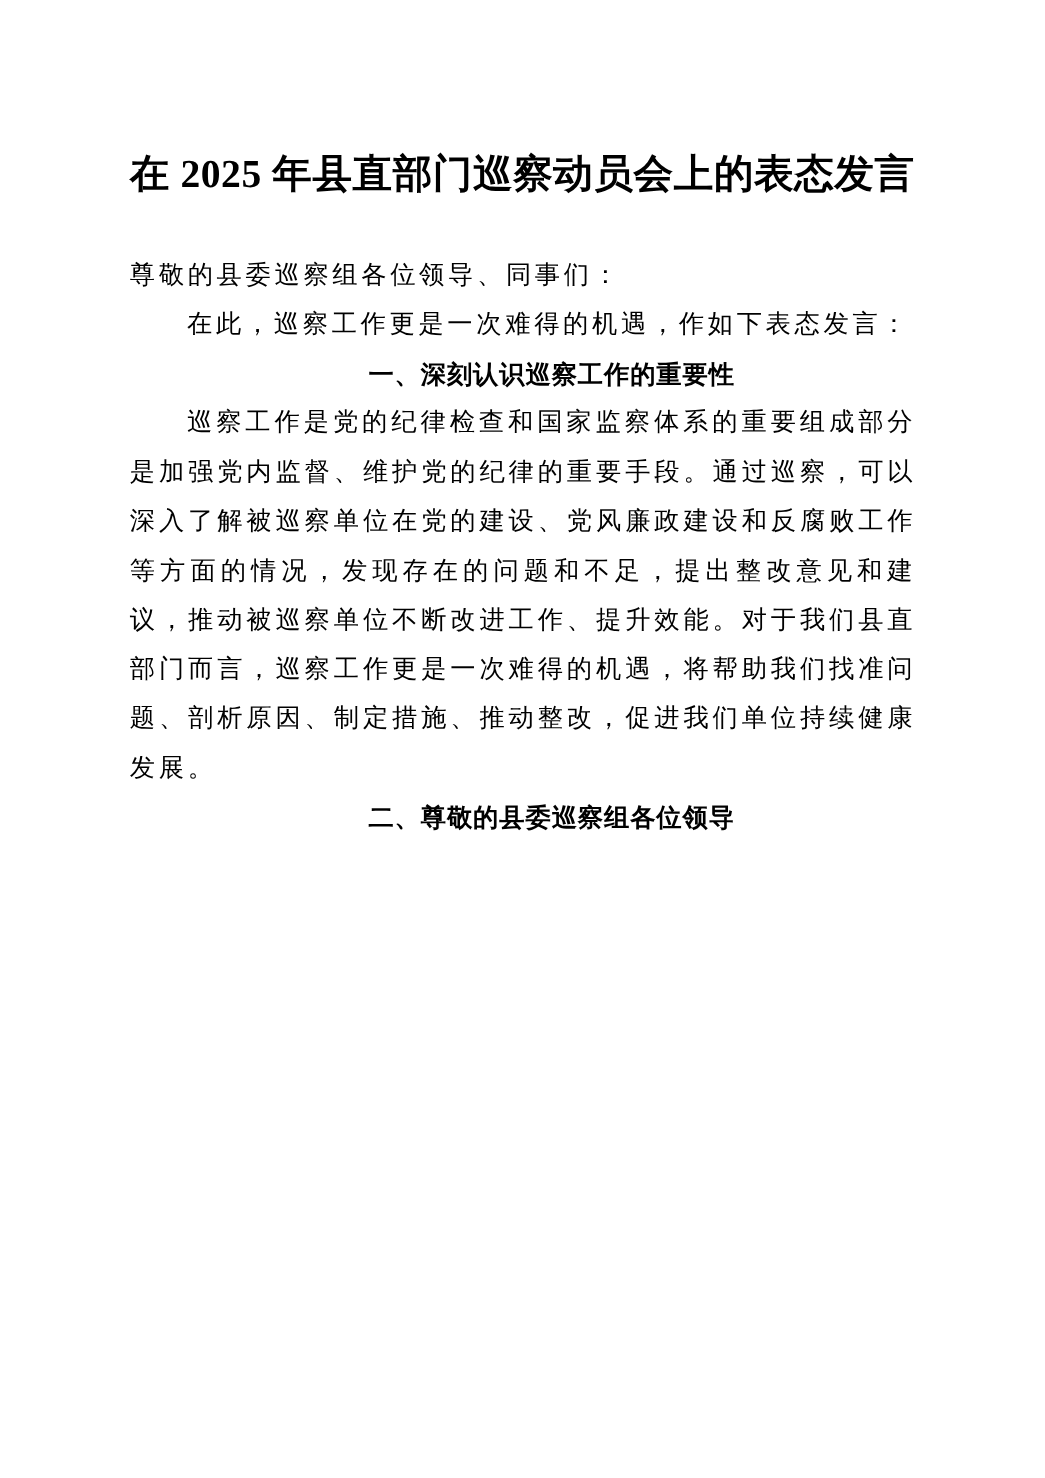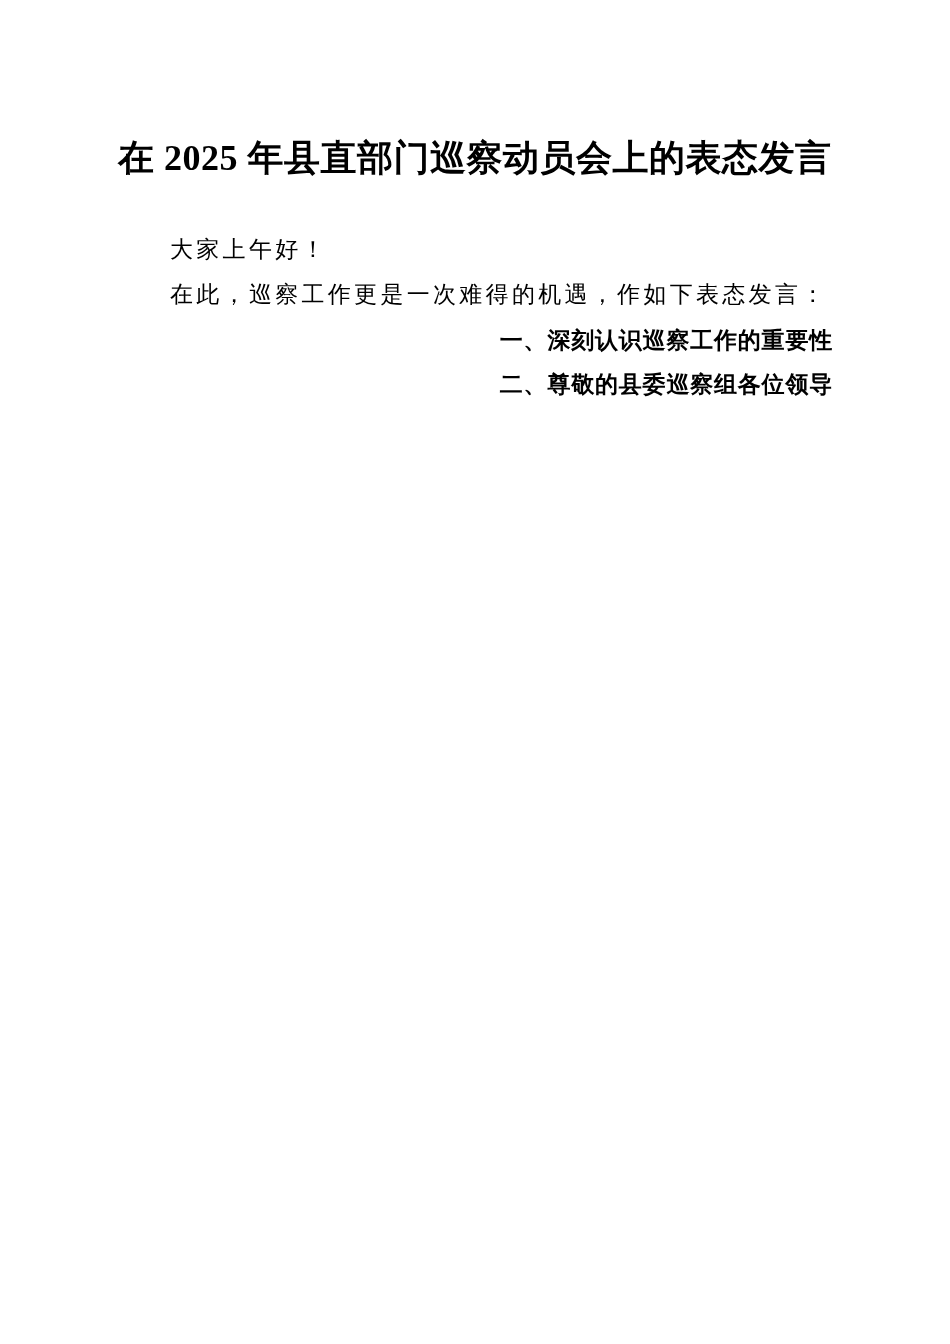--- a/index.html
+++ b/index.html
@@ -41,33 +41,34 @@
       word-break: break-all;
     }
     .para.salutation {
       text-indent: 0;
       text-align: left;
     }
     .para.heading {
       font-family: "Liberation Sans", "DejaVu Sans", sans-serif;
       font-weight: 700;
       letter-spacing: 0.8px;
-      text-align: right;
+      text-align: center;
     }
   </style>
 </head>
 <body>
 
 <div class="page">
   <h1 class="doc-title"><span>在 2025 年县直部门巡察动员会上的表态发言</span></h1>
 
+  <p class="para salutation">尊敬的县委巡察组各位领导、同事们：</p>
 
-  <p class="para">大家上午好！</p>
 
 
   <p class="para">在此，巡察工作更是一次难得的机遇，作如下表态发言：</p>
 
   <p class="para heading">一、深刻认识巡察工作的重要性</p>
 
+  <p class="para">巡察工作是党的纪律检查和国家监察体系的重要组成部分是加强党内监督、维护党的纪律的重要手段。通过巡察，可以深入了解被巡察单位在党的建设、党风廉政建设和反腐败工作等方面的情况，发现存在的问题和不足，提出整改意见和建议，推动被巡察单位不断改进工作、提升效能。对于我们县直部门而言，巡察工作更是一次难得的机遇，将帮助我们找准问题、剖析原因、制定措施、推动整改，促进我们单位持续健康发展。</p>
 
   <p class="para heading">二、尊敬的县委巡察组各位领导</p>
 
 </div>
 
 </body></html>

